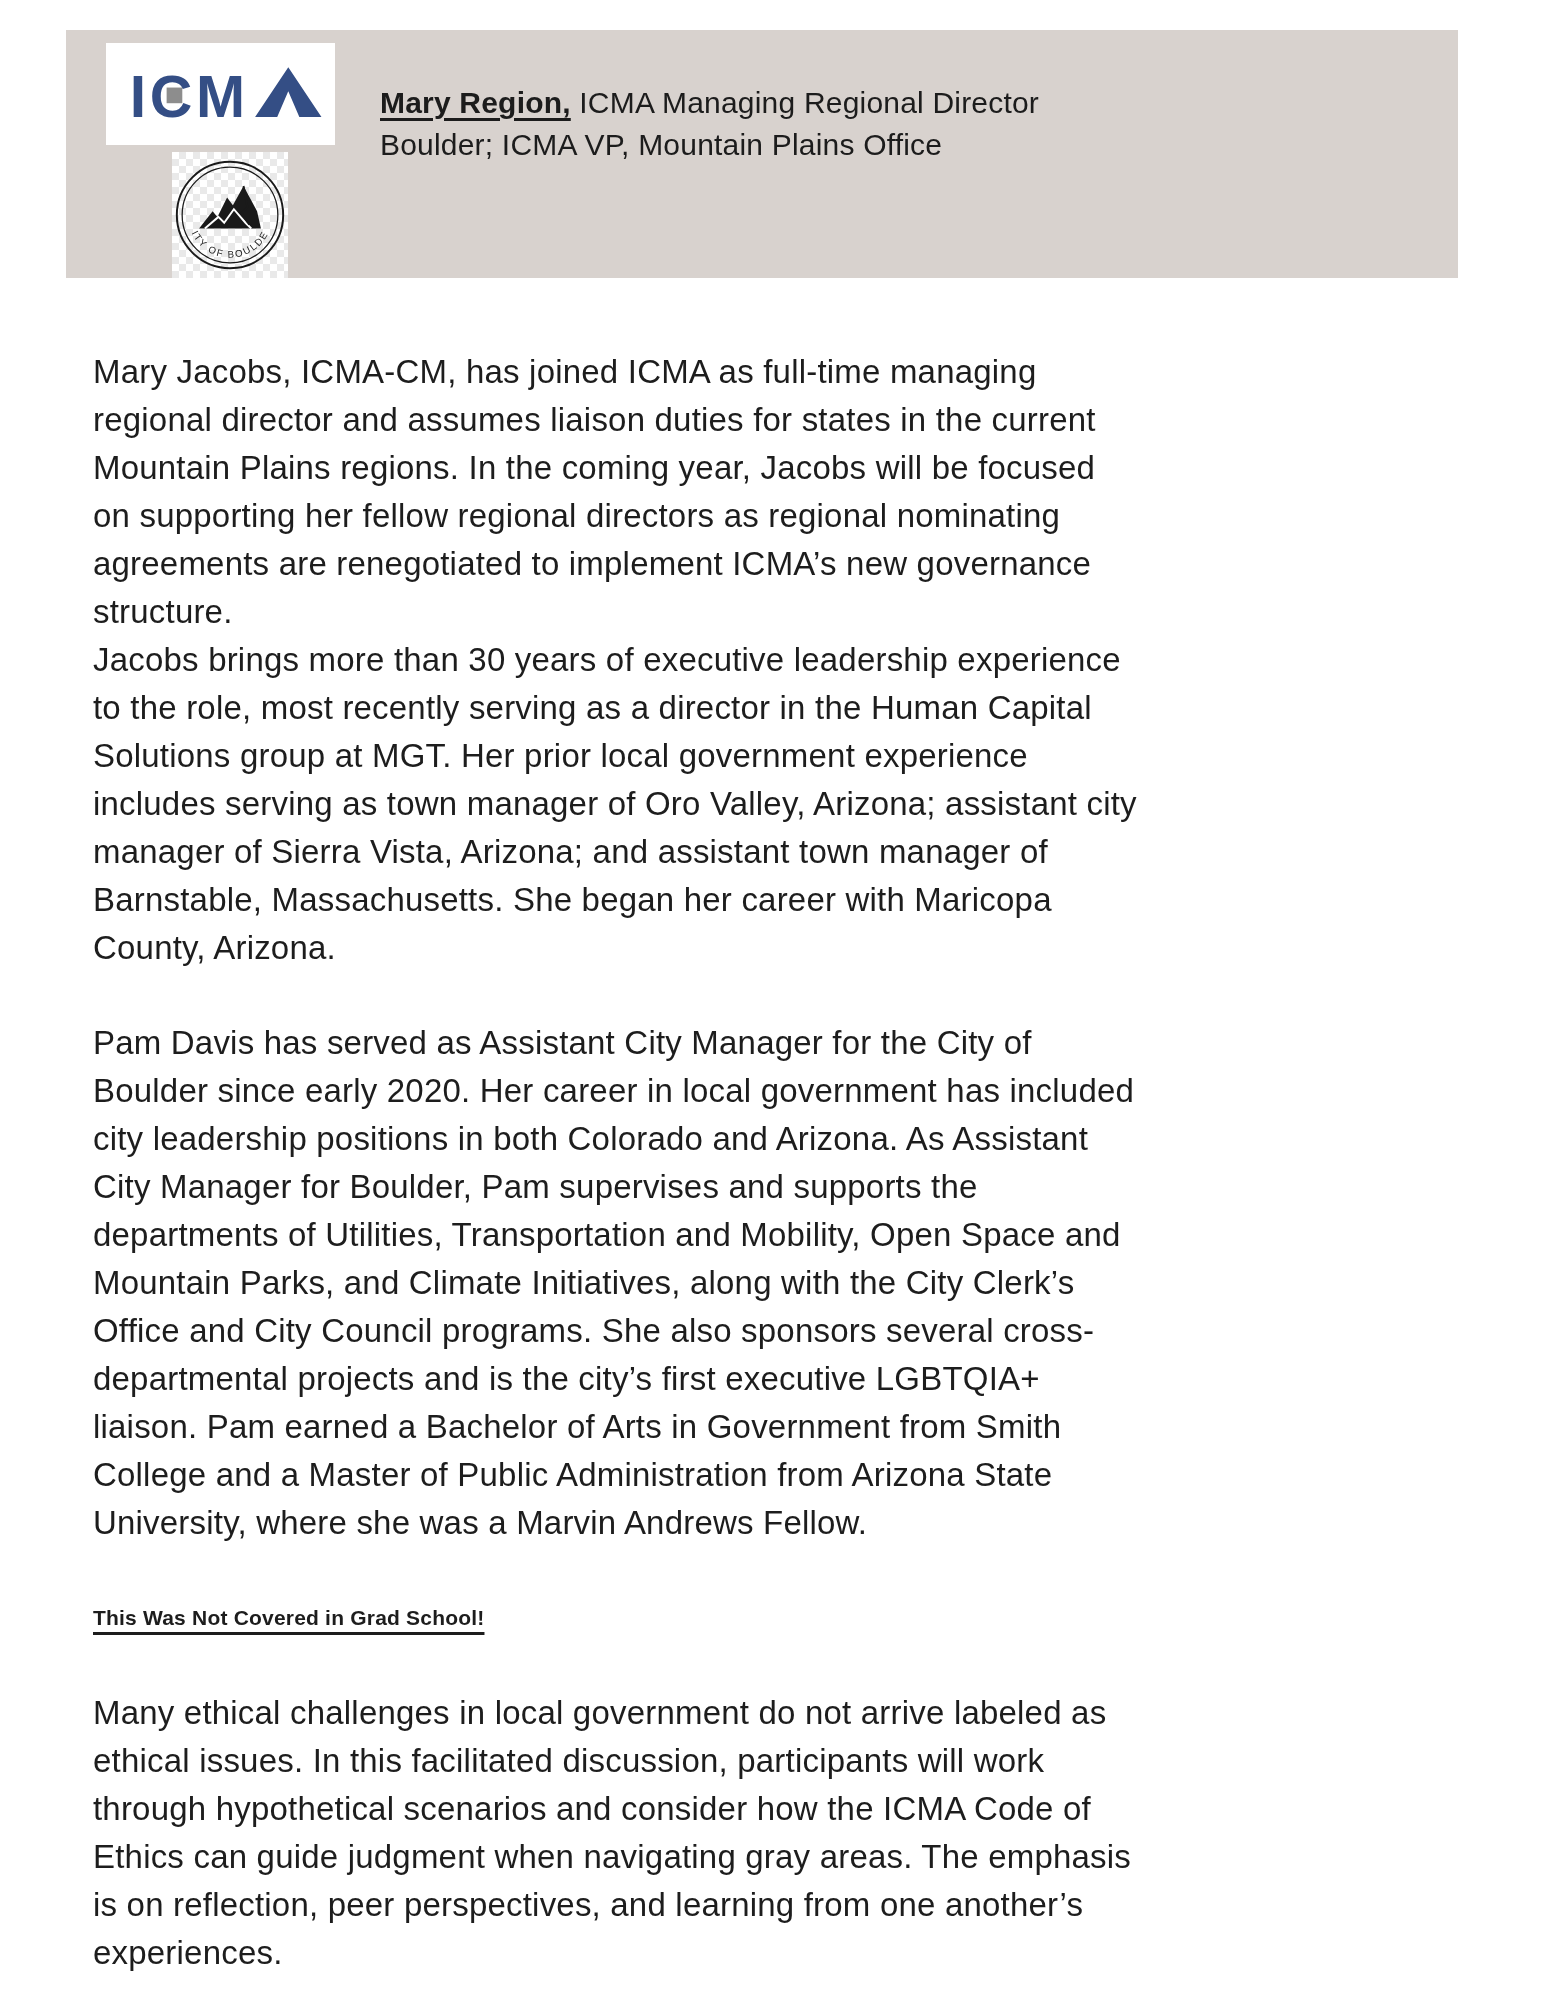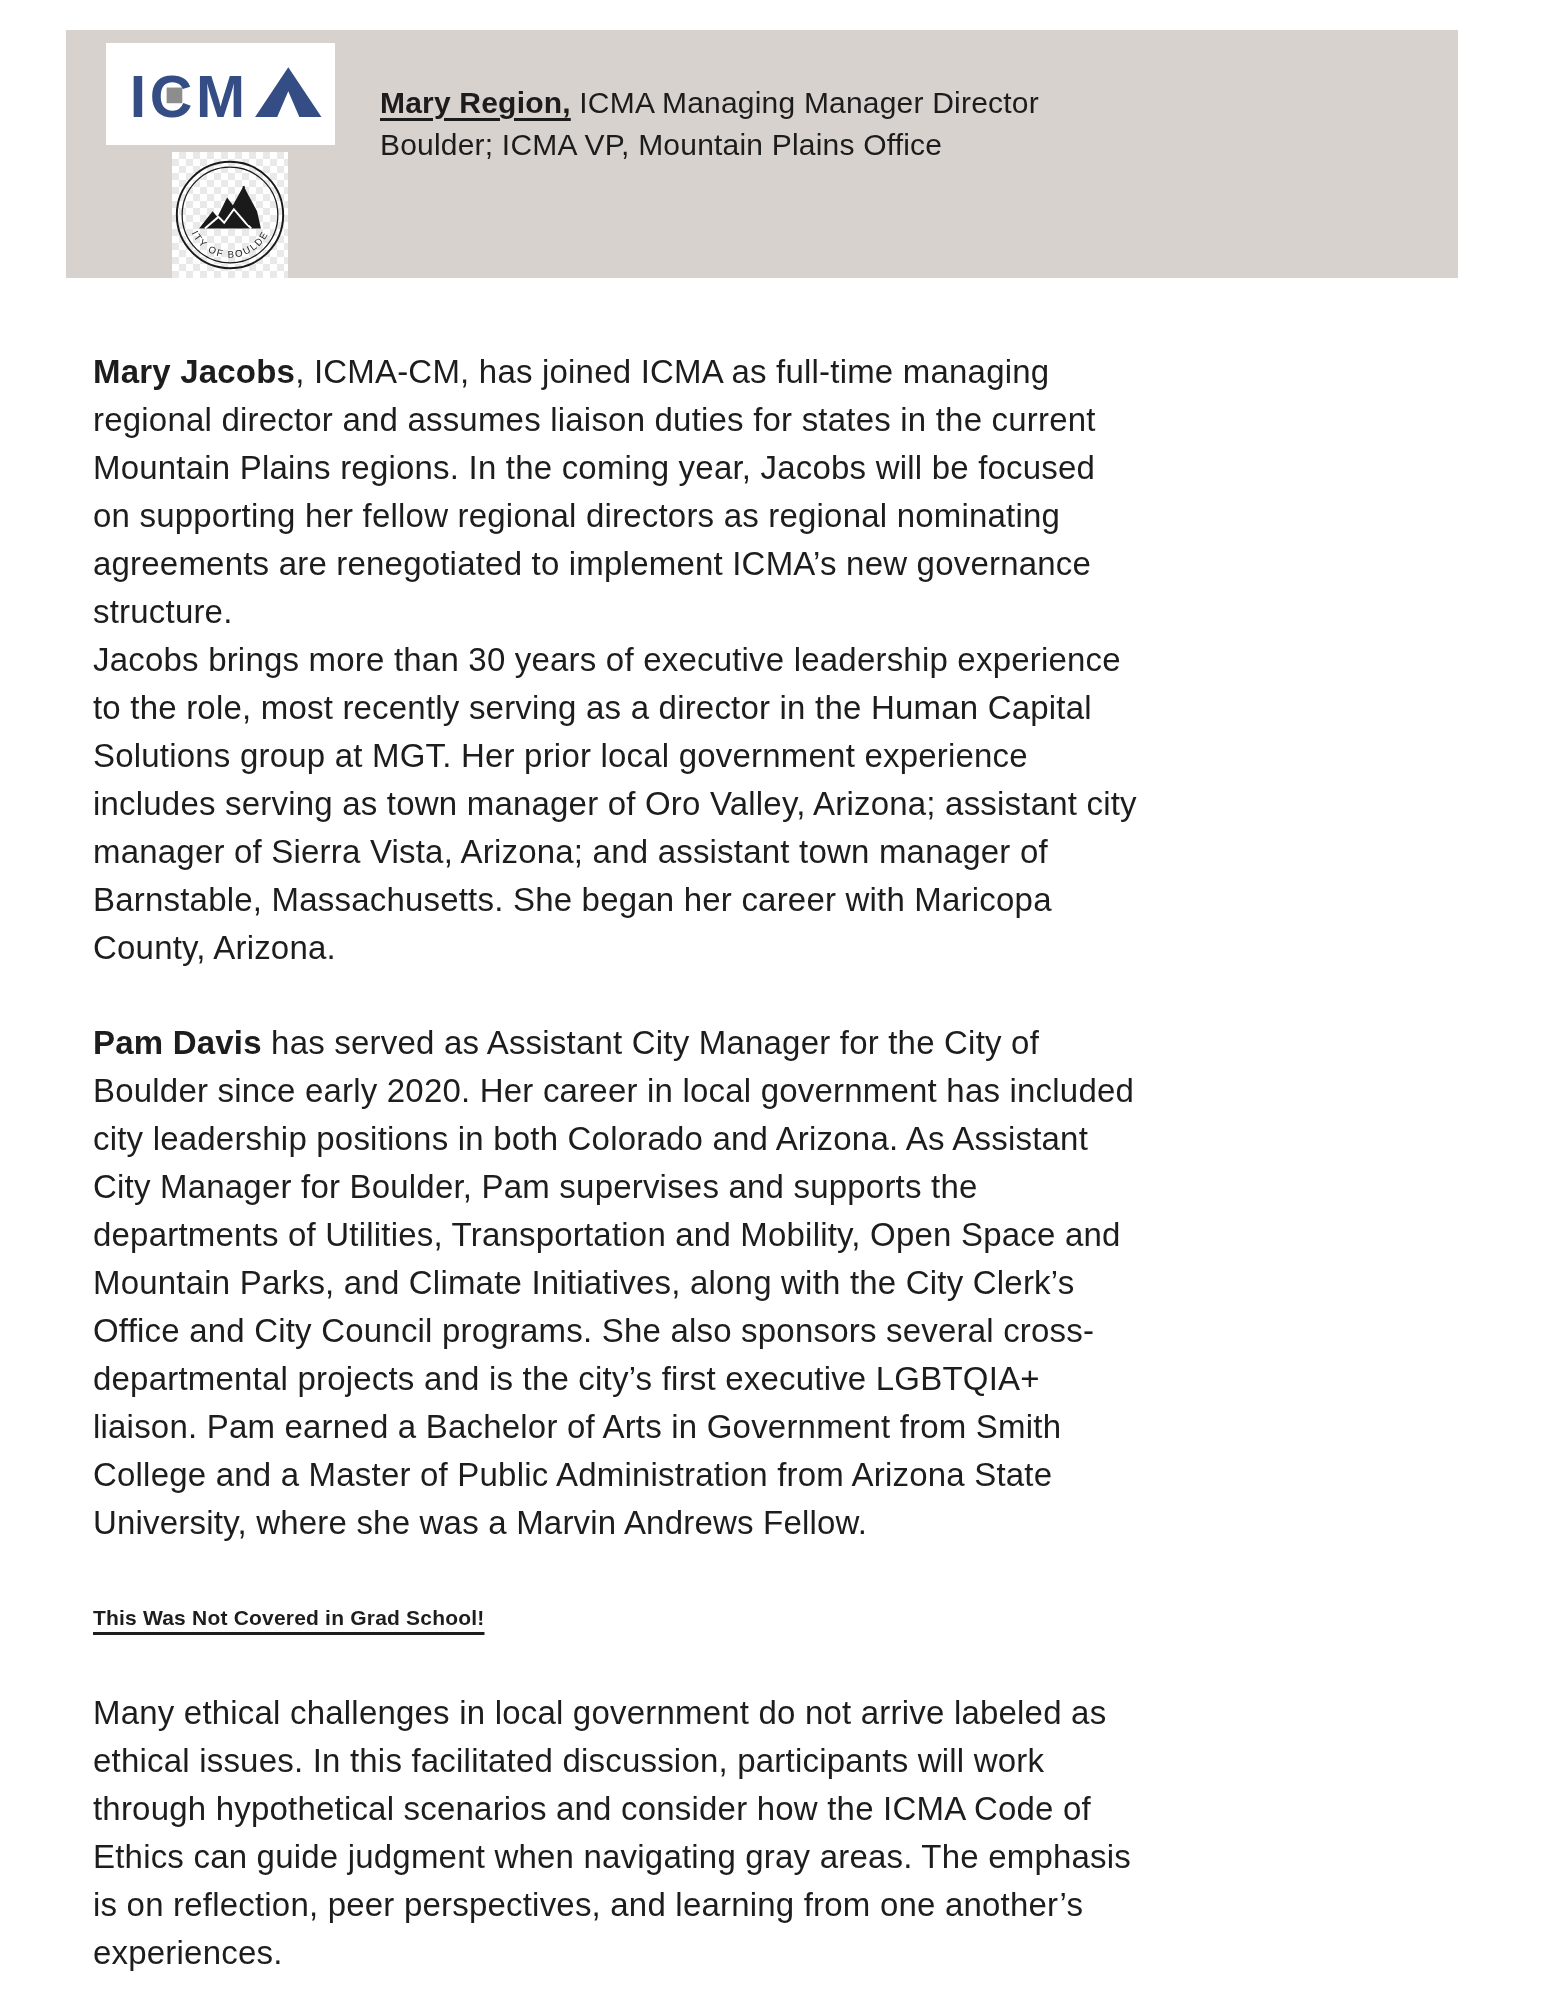--- a/index.html
+++ b/index.html
@@ -58,21 +58,21 @@
   .content {
     position: absolute;
     left: 93px; top: 348px;
     width: 1046px;
     font-size: 33px;
     line-height: 48px;
     letter-spacing: 0.2px;
     color: #1d1d1d;
   }
   .para { margin-bottom: 47px; }
-  .para .lead { font-weight: 700; }
+  .para .lead { font-weight: 400; }
   .section-heading {
     font-size: 21px;
     font-weight: 700;
     text-decoration: underline;
     text-decoration-thickness: 3px;
     text-underline-offset: 7px;
     margin-bottom: 47px;
   }
 </style>
 </head>
@@ -102,21 +102,21 @@
       <defs>
         <path id="sealArc" d="M 20.1 78.6 A 44 44 0 0 0 99.9 78.6" fill="none"></path>
       </defs>
       <text font-family="Liberation Sans, sans-serif" font-size="10" letter-spacing="1.8" fill="#1a1a1a">
         <textPath href="#sealArc" startOffset="50%" text-anchor="middle">CITY OF BOULDER</textPath>
       </text>
     </svg>
   </div>
 
   <div class="speakers">
-    <div><span class="speaker-name">Mary Region,</span><span> ICMA Managing Manager Director</span></div>
+    <div><span class="speaker-name">Mary Region,</span><span> ICMA Managing Regional Director</span></div>
     <div><span>Boulder; ICMA VP, Mountain Plains Office</span></div>
   </div>
 </div>
 
 <div class="content">
 
   <div class="para">
     <div><span class="lead">Mary Jacobs</span><span>, ICMA-CM, has joined ICMA as full-time managing regional director and assumes liaison duties for states in the current Mountain Plains regions. In the coming year, Jacobs will be focused on supporting her fellow regional directors as regional nominating agreements are renegotiated to implement ICMA’s new governance structure.</span></div>
     <div><span>Jacobs brings more than 30 years of executive leadership experience to the role, most recently serving as a director in the Human Capital Solutions group at MGT. Her prior local government experience includes serving as town manager of Oro Valley, Arizona; assistant city manager of Sierra Vista, Arizona; and assistant town manager of Barnstable, Massachusetts. She began her career with Maricopa County, Arizona.</span></div>
   </div>

